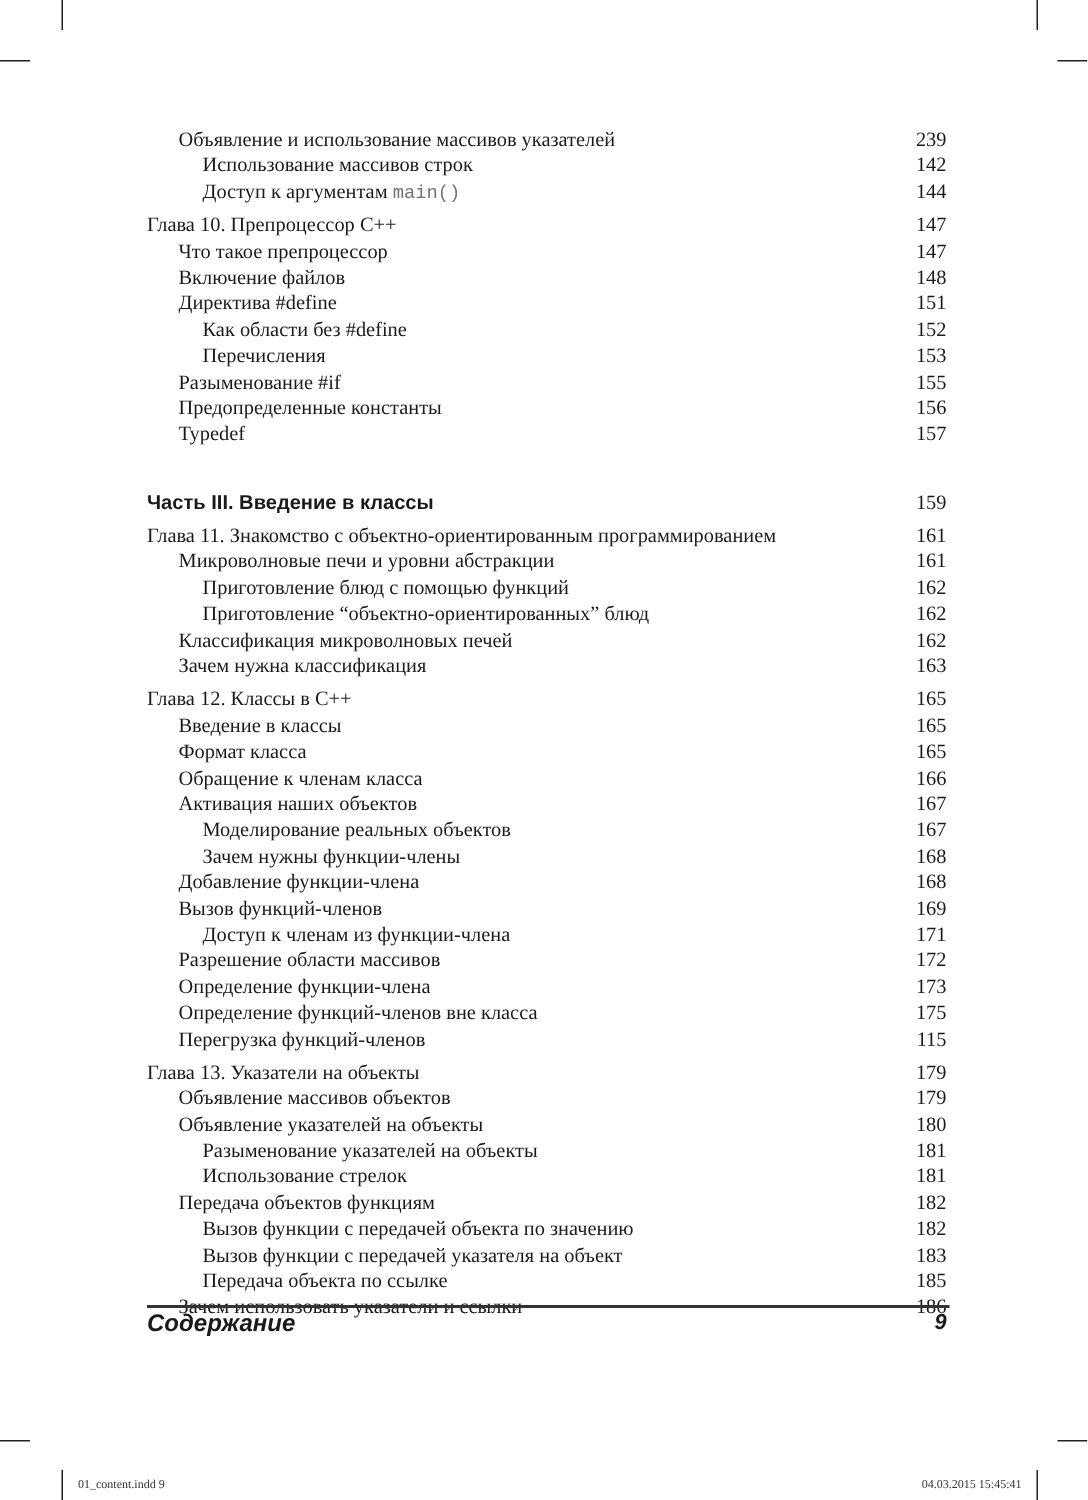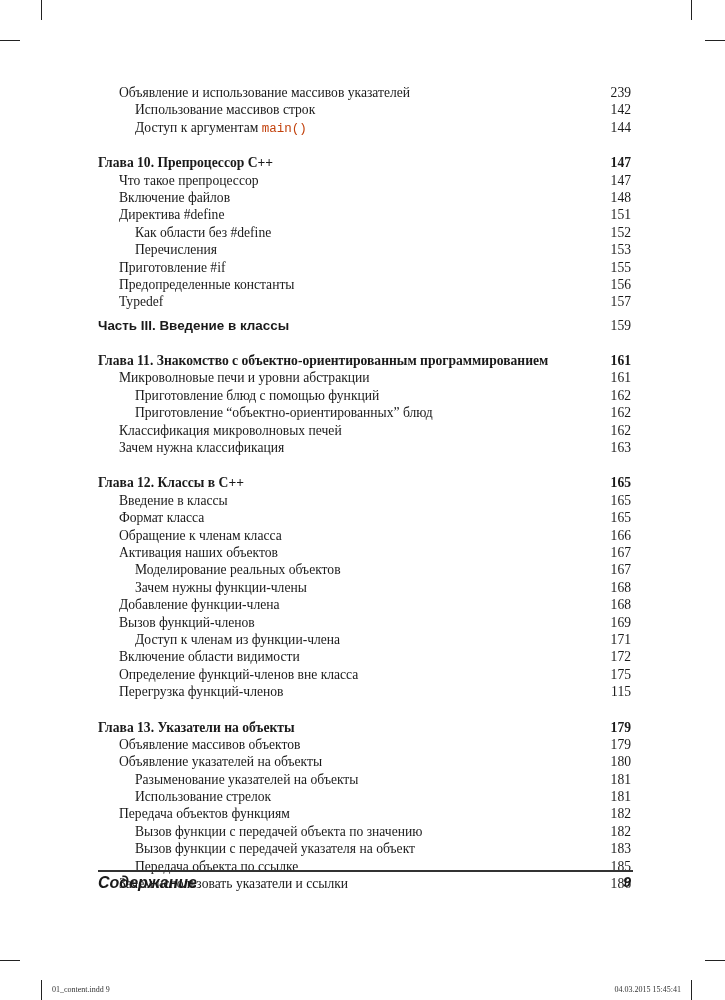--- a/index.html
+++ b/index.html
@@ -11,27 +11,27 @@
     .crop { position: absolute; background: #222; }
     .crop.v { width: 1px; height: 20px; }
     .crop.h { height: 1px; width: 20px; }
 
     #toc { position: absolute; left: 98px; top: 84px; width: 533px; text-align: right; }
     .row { position: relative; height: 17.4px; font-size: 13.6px; line-height: 17.4px; white-space: nowrap; }
     .row .t { position: absolute; left: 0; }
     .row .p { position: absolute; right: 0; }
     .row.l1 .t { left: 21px; }
     .row.l2 .t { left: 37px; }
-    .row.chapter { font-weight: bold; margin-top: 18px; }
+    .row.chapter { font-weight: normal; margin-top: 5px; }
     .row.part {
       font-family: "Liberation Sans", sans-serif; font-weight: bold;
-      font-size: 13.4px; margin-top: 6px; margin-bottom: 4px;
+      font-size: 13.4px; margin-top: 28px; margin-bottom: 4px;
     }
     .row.part .p { font-family: "Liberation Serif", serif; font-weight: normal; font-size: 13.6px; }
-    .mono { font-family: "Liberation Mono", monospace; font-size: 12.5px; color: #c2410c; }
+    .mono { font-family: "Liberation Mono", monospace; font-size: 12.5px; color: #737373; }
 
     #footer-rule { position: absolute; left: 98px; top: 870px; width: 535px; height: 1.5px; background: #333; }
     #footer-title {
       position: absolute; left: 98px; top: 874px;
       font-family: "Liberation Sans", sans-serif; font-weight: bold; font-style: italic; font-size: 16px;
     }
     #footer-page {
       position: absolute; right: 94px; top: 874px;
       font-family: "Liberation Sans", sans-serif; font-weight: bold; font-style: italic; font-size: 14.5px;
     }
@@ -80,21 +80,21 @@
     </div>
     <div class="row l2">
       <span class="t"><span>Как области без #define</span></span>
       <span class="p">152</span>
     </div>
     <div class="row l2">
       <span class="t"><span>Перечисления</span></span>
       <span class="p">153</span>
     </div>
     <div class="row l1">
-      <span class="t"><span>Приготовление #if</span></span>
+      <span class="t"><span>Разыменование #if</span></span>
       <span class="p">155</span>
     </div>
     <div class="row l1">
       <span class="t"><span>Предопределенные константы</span></span>
       <span class="p">156</span>
     </div>
     <div class="row l1">
       <span class="t"><span>Typedef</span></span>
       <span class="p">157</span>
     </div>
@@ -160,22 +160,26 @@
     </div>
     <div class="row l1">
       <span class="t"><span>Вызов функций-членов</span></span>
       <span class="p">169</span>
     </div>
     <div class="row l2">
       <span class="t"><span>Доступ к членам из функции-члена</span></span>
       <span class="p">171</span>
     </div>
     <div class="row l1">
-      <span class="t"><span>Включение области видимости</span></span>
+      <span class="t"><span>Разрешение области массивов</span></span>
       <span class="p">172</span>
+    </div>
+    <div class="row l1">
+      <span class="t"><span>Определение функции-члена</span></span>
+      <span class="p">173</span>
     </div>
     <div class="row l1">
       <span class="t"><span>Определение функций-членов вне класса</span></span>
       <span class="p">175</span>
     </div>
     <div class="row l1">
       <span class="t"><span>Перегрузка функций-членов</span></span>
       <span class="p">115</span>
     </div>
     <div class="row chapter">

